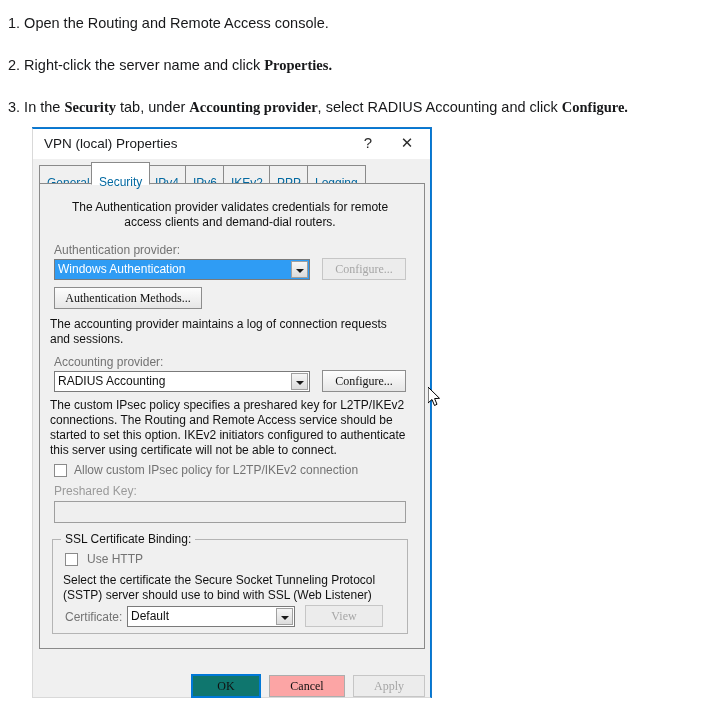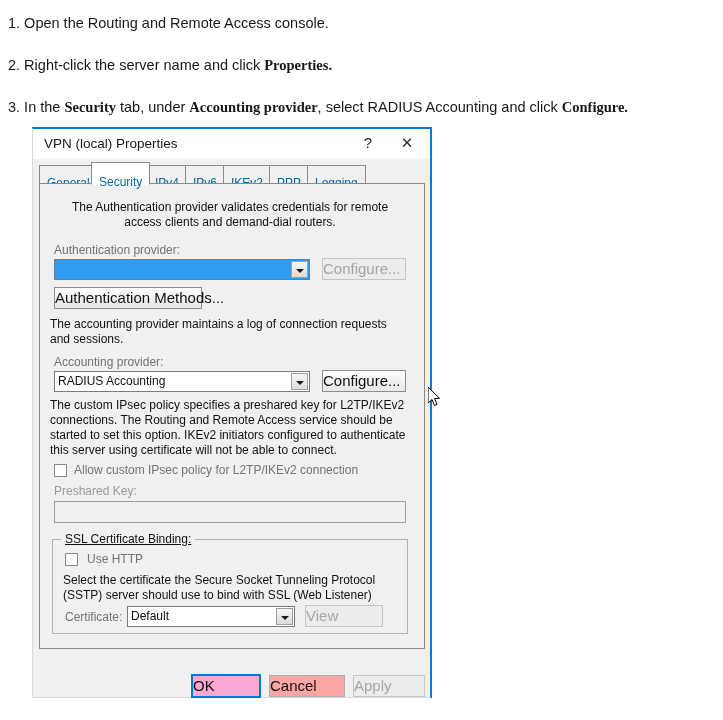--- a/index.html
+++ b/index.html
@@ -193,41 +193,42 @@
     border-left: 4px solid transparent;
     border-right: 4px solid transparent;
     border-top: 4px solid #1a1a1a;
   }
 
   
   .btn {
     position: absolute;
     height: 22px;
     line-height: 20px;
-    font-size: 15px;
+    text-align: center;
+    font-size: 12px;
     background: linear-gradient(#fdfdfd, #e6e6e6);
     border: 1px solid #8d8d8d;
     color: #111;
     box-sizing: border-box;
-    font-family: Liberation Sans, sans-serif;
+    font-family: Liberation Serif, serif;
     white-space: nowrap;
     cursor: default;
   }
   .btn.disabled {
     color: #a6a6a6;
     background: #ececec;
     border: 1px solid #c6c6c6;
   }
   .btn.flat {
     background: #fca5a5;
     border: 1px solid #adadad;
   }
   .btn.default {
     border: 2px solid #0078d7;
-    background: #f9a8d4;
+    background: #0f766e;
   }
 
   
   .cbox {
     position: absolute;
     width: 13px;
     height: 13px;
     background: #ffffff;
     border: 1px solid #8a8a8a;
     box-sizing: border-box;
@@ -255,21 +256,20 @@
   }
   .groupbox > .gb-title {
     position: absolute;
     top: -8px;
     left: 8px;
     background: #f0f0f0;
     padding: 0 4px;
     font-size: 12px;
     color: #111;
     font-family: "Liberation Sans", sans-serif;
-    text-decoration: underline;
   }
 
   
   .footer-sep {
     position: absolute;
     left: 6px;
     top: 523px;
     width: 386px;
     height: 1px;
     background: #f0f0f0;
@@ -321,20 +321,21 @@
     <div class="tab" style="left:268px;">Logging</div>
   </div>
 
   <div class="tabpage">
 
     <div class="body-text" style="left:14px; top:16px; width:352px;text-align:center;">The Authentication provider validates credentials for remote access clients and demand-dial routers.</div>
 
     <div class="label" style="left:14px; top:59px;">Authentication provider:</div>
 
     <div class="combo selected" style="left:14px; top:75px; width:256px;">
+      <div class="val">Windows Authentication</div>
       <div class="arrowbtn"></div>
     </div>
 
     <div class="btn disabled" style="left:282px; top:74px; width:84px;">Configure...</div>
 
     <div class="btn" style="left:14px; top:103px; width:148px;">Authentication Methods...</div>
 
     <div class="body-text" style="left:10px; top:133px; width:356px;">The accounting provider maintains a log of connection requests and sessions.</div>
 
     <div class="label" style="left:14px; top:171px;">Accounting provider:</div>

